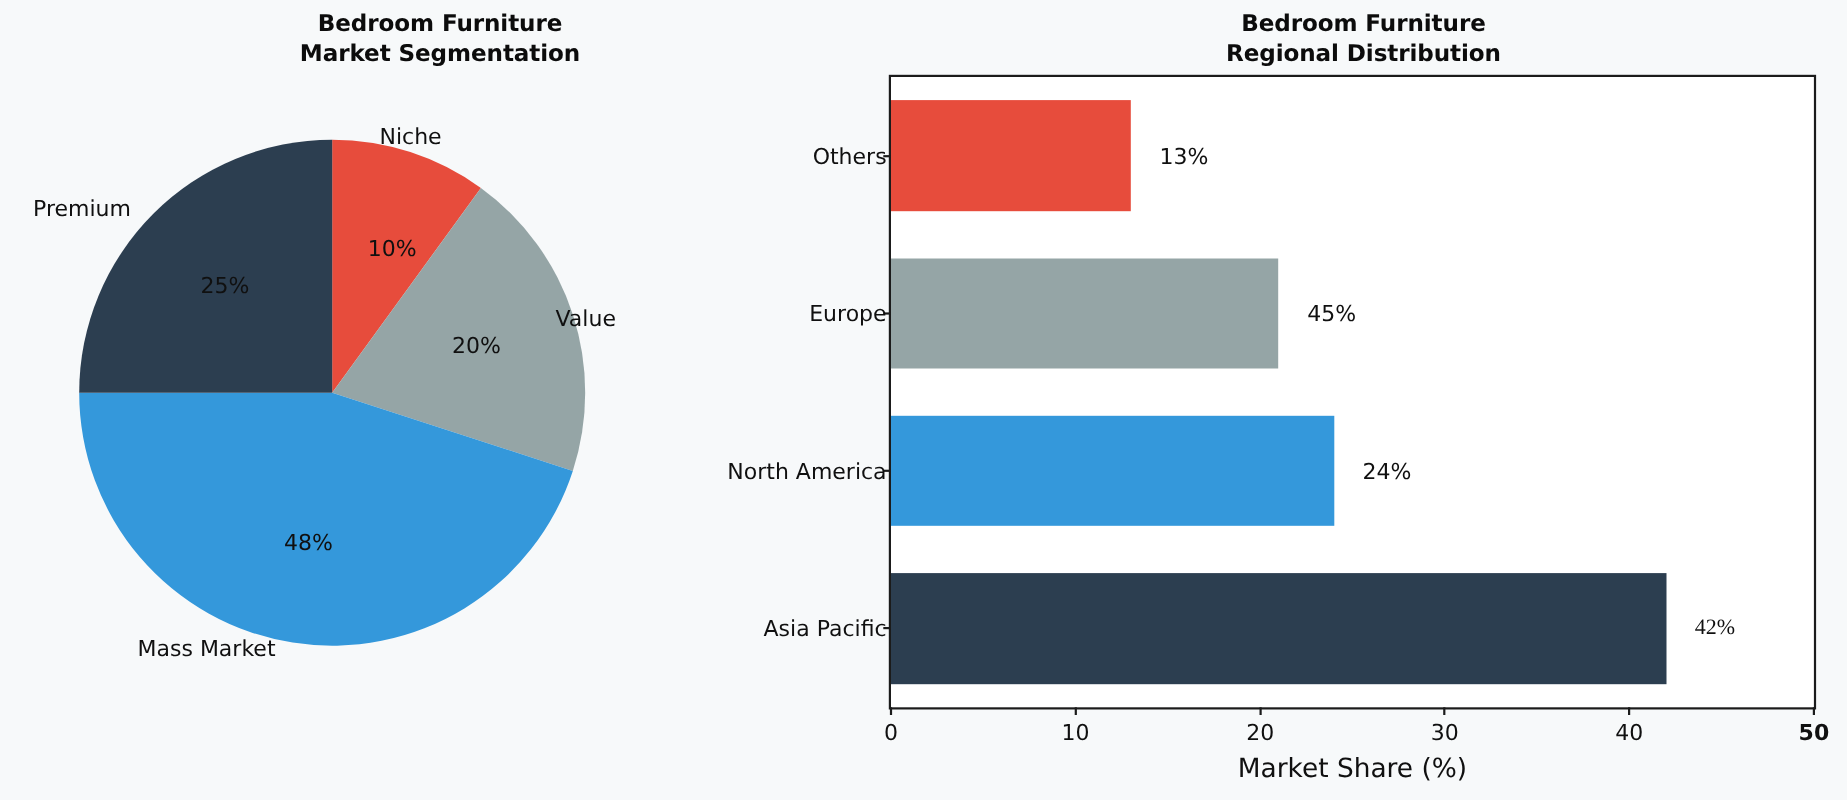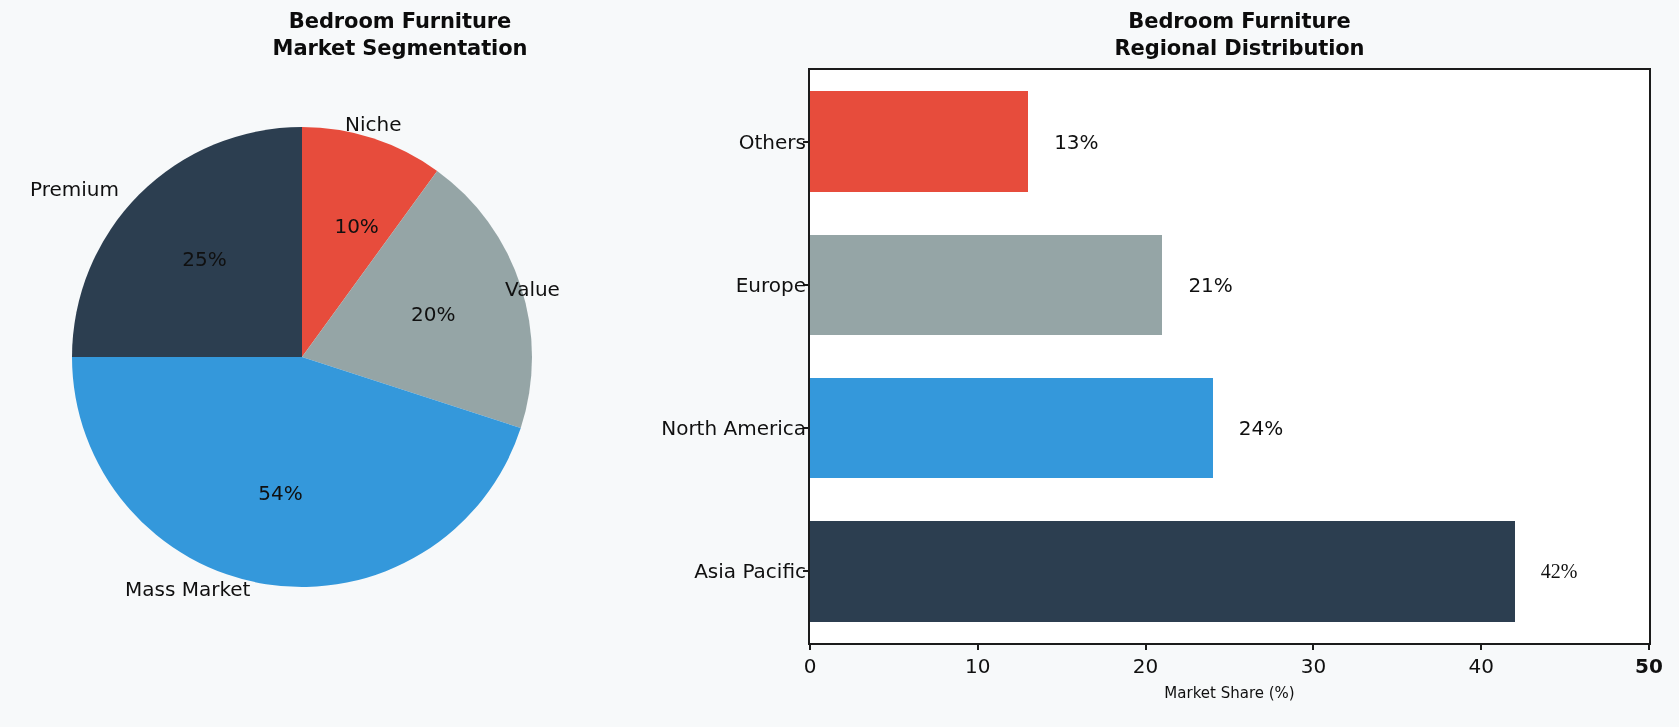--- a/index.html
+++ b/index.html
@@ -127,21 +127,21 @@
     color: #101010;
     transform: translateX(-50%);
     white-space: nowrap;
   }
   #x-axis-title {
     position: absolute;
     top: 100%;
     margin-top: 41px;
     left: 50%;
     transform: translateX(-50%);
-    font-size: 15px;
+    font-size: 24px;
     color: #101010;
     white-space: nowrap;
   }
 </style>
 </head>
 <body>
 
 <div class="panel" id="pie-panel">
   <div class="chart-title">Bedroom Furniture
 Market Segmentation</div>
@@ -150,42 +150,42 @@
     <svg id="pie-svg" viewBox="0 0 460 460">
         <path d="M 230 230 L 230.00 0.00 A 230 230 0 0 1 365.19 43.93 Z" fill="#e74c3c" stroke="none"></path>
         <path d="M 230 230 L 365.19 43.93 A 230 230 0 0 1 448.74 301.07 Z" fill="#95a5a6" stroke="none"></path>
         <path d="M 230 230 L 448.74 301.07 A 230 230 0 0 1 0.00 230.00 Z" fill="#3498db" stroke="none"></path>
         <path d="M 230 230 L 0.00 230.00 A 230 230 0 0 1 230.00 0.00 Z" fill="#2c3e50" stroke="none"></path>
       </svg>
   <div class="pie-pct" style="left: 272.644px; top: 98.7542px; margin-left: 12px;">10%</div>
       <div class="pie-outside-label" style="left: 273px; top: -15px;">Niche</div>
       <div class="pie-pct" style="left: 361.246px; top: 187.356px;">20%</div>
       <div class="pie-outside-label" style="left: 433px; top: 150px;">Value</div>
-      <div class="pie-pct" style="left: 208.412px; top: 366.301px;">54%</div>
+      <div class="pie-pct" style="left: 208.412px; top: 366.301px;">48%</div>
       <div class="pie-outside-label" style="left: 53px; top: 450px;">Mass Market</div>
       <div class="pie-pct" style="left: 132.419px; top: 132.419px;">25%</div>
       <div class="pie-outside-label" style="left: -42px; top: 50px;">Premium</div>
     </div>
 </div>
 
 <div class="panel" id="bar-panel">
   <div class="chart-title">Bedroom Furniture
 Regional Distribution</div>
 
   <div id="plot-frame">
     <div id="bars-layer">
         <div class="bar-row" style="top: 21.4875px; height: 100.275px; width: 218.14px;">
           <div class="bar-rect" style="width: 100%; background: rgb(231, 76, 60);"></div>
           <div class="bar-value" style="left: 100%;">13%</div>
           <div class="y-tick-mark"></div>
           <div class="y-tick-label">Others</div>
         </div>
         <div class="bar-row" style="top: 164.738px; height: 100.275px; width: 352.38px;">
           <div class="bar-rect" style="width: 100%; background: rgb(149, 165, 166);"></div>
-          <div class="bar-value" style="left: 100%;">21%</div>
+          <div class="bar-value" style="left: 100%;">45%</div>
           <div class="y-tick-mark"></div>
           <div class="y-tick-label">Europe</div>
         </div>
         <div class="bar-row" style="top: 307.988px; height: 100.275px; width: 402.72px;">
           <div class="bar-rect" style="width: 100%; background: rgb(52, 152, 219);"></div>
           <div class="bar-value" style="left: 100%;">24%</div>
           <div class="y-tick-mark"></div>
           <div class="y-tick-label">North America</div>
         </div>
         <div class="bar-row" style="top: 451.238px; height: 100.275px; width: 704.76px;">

